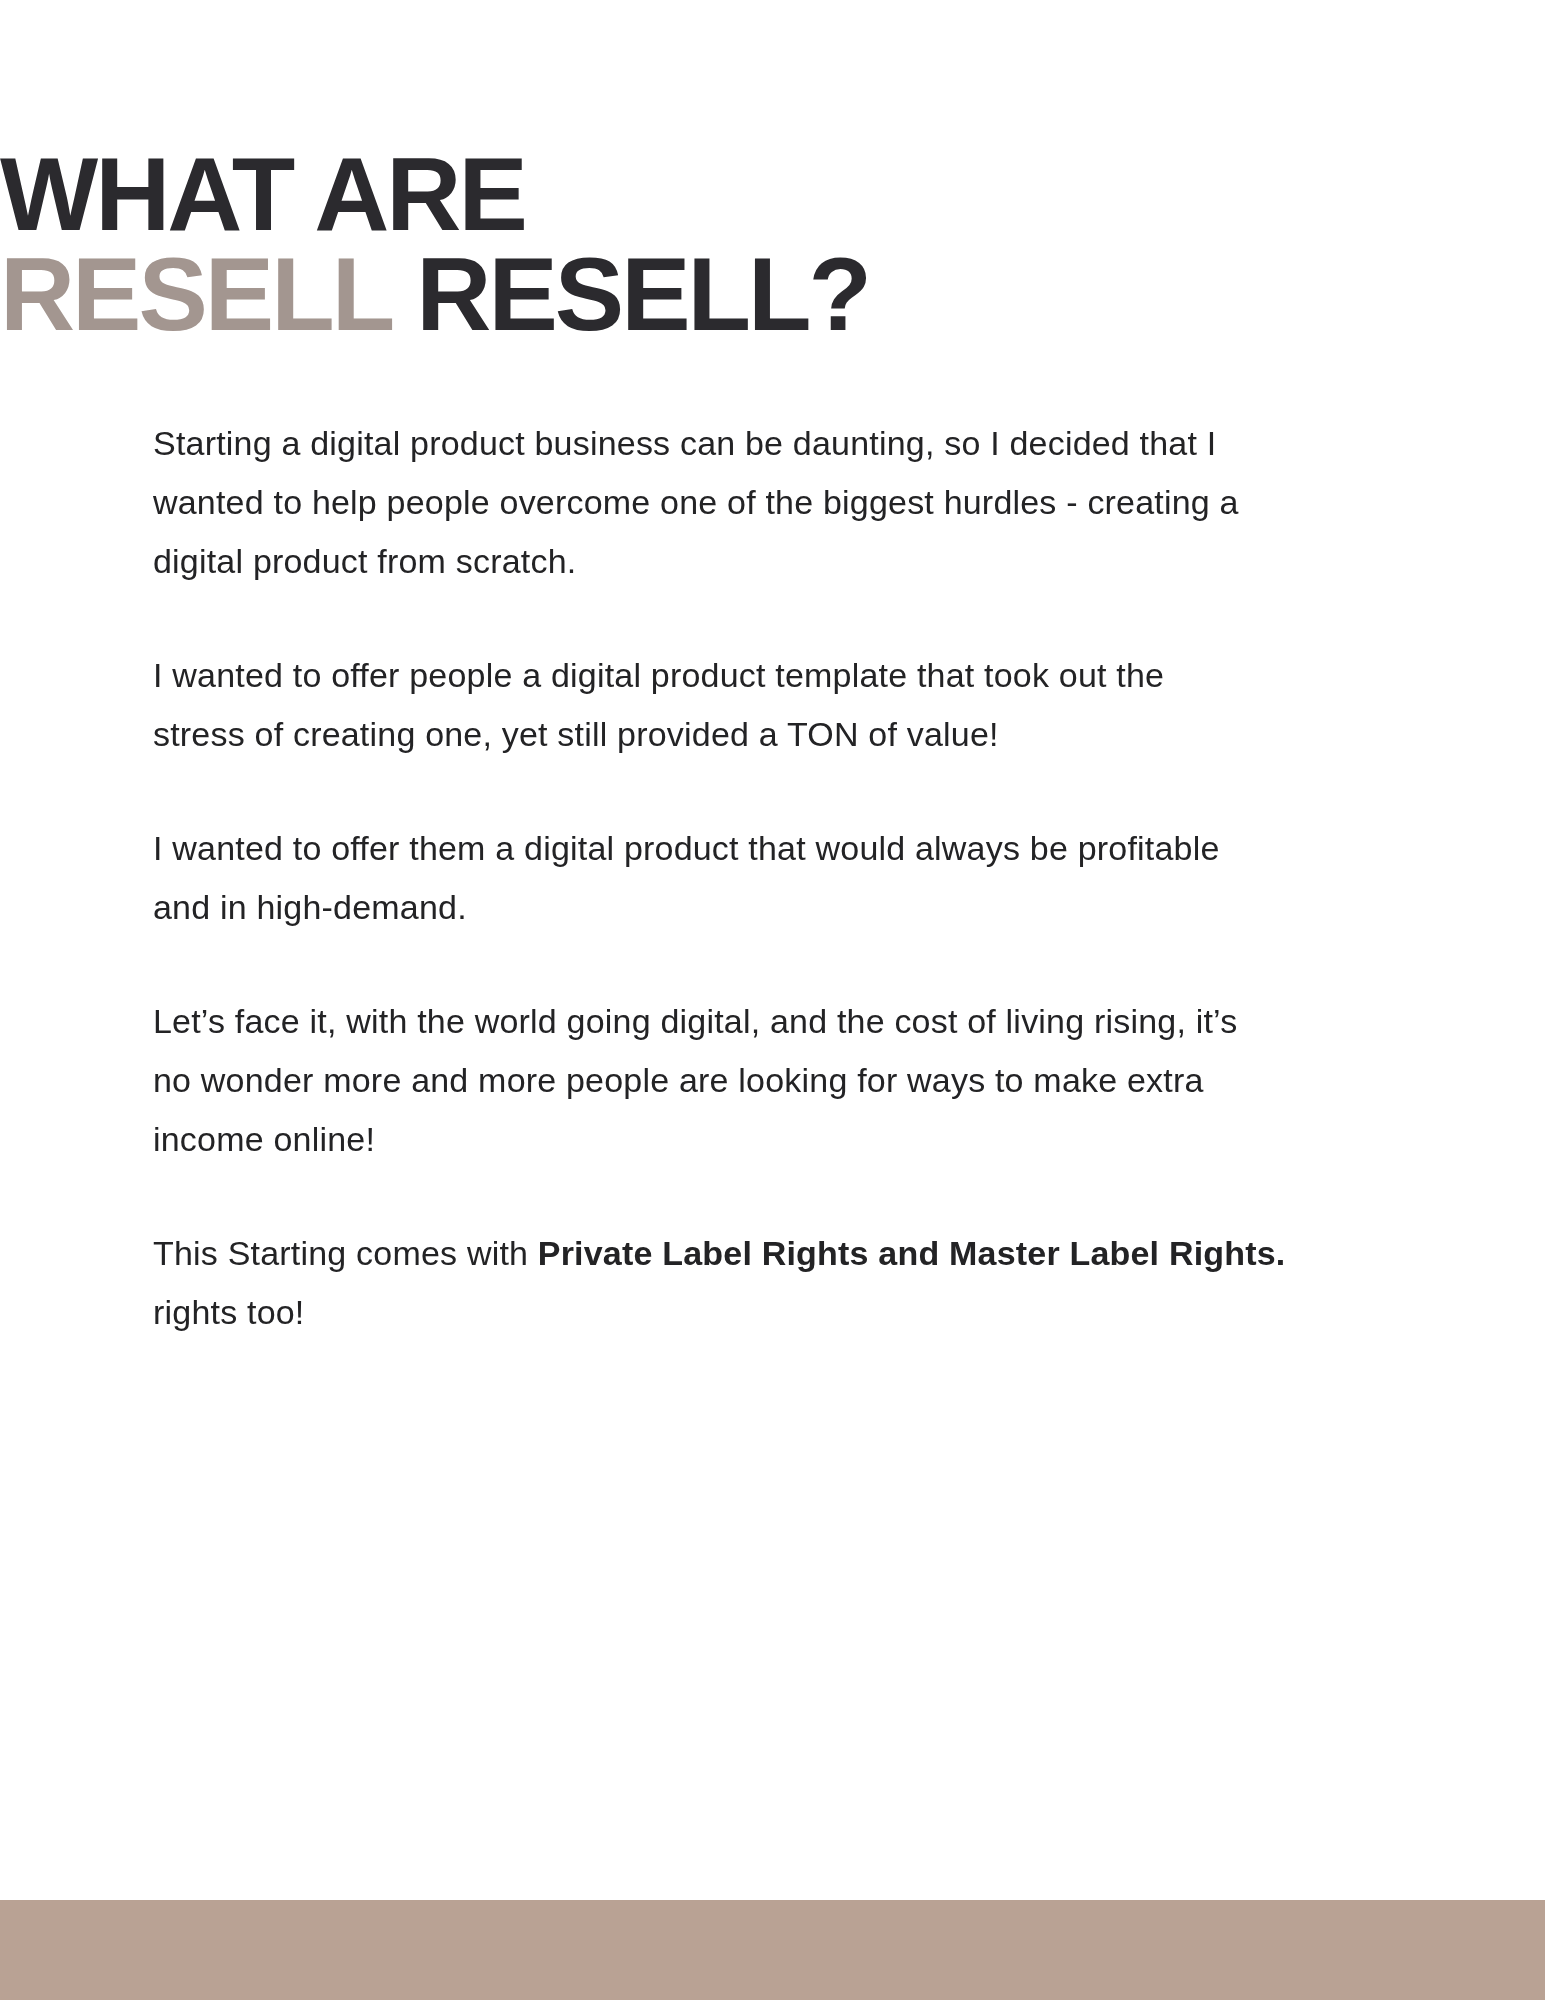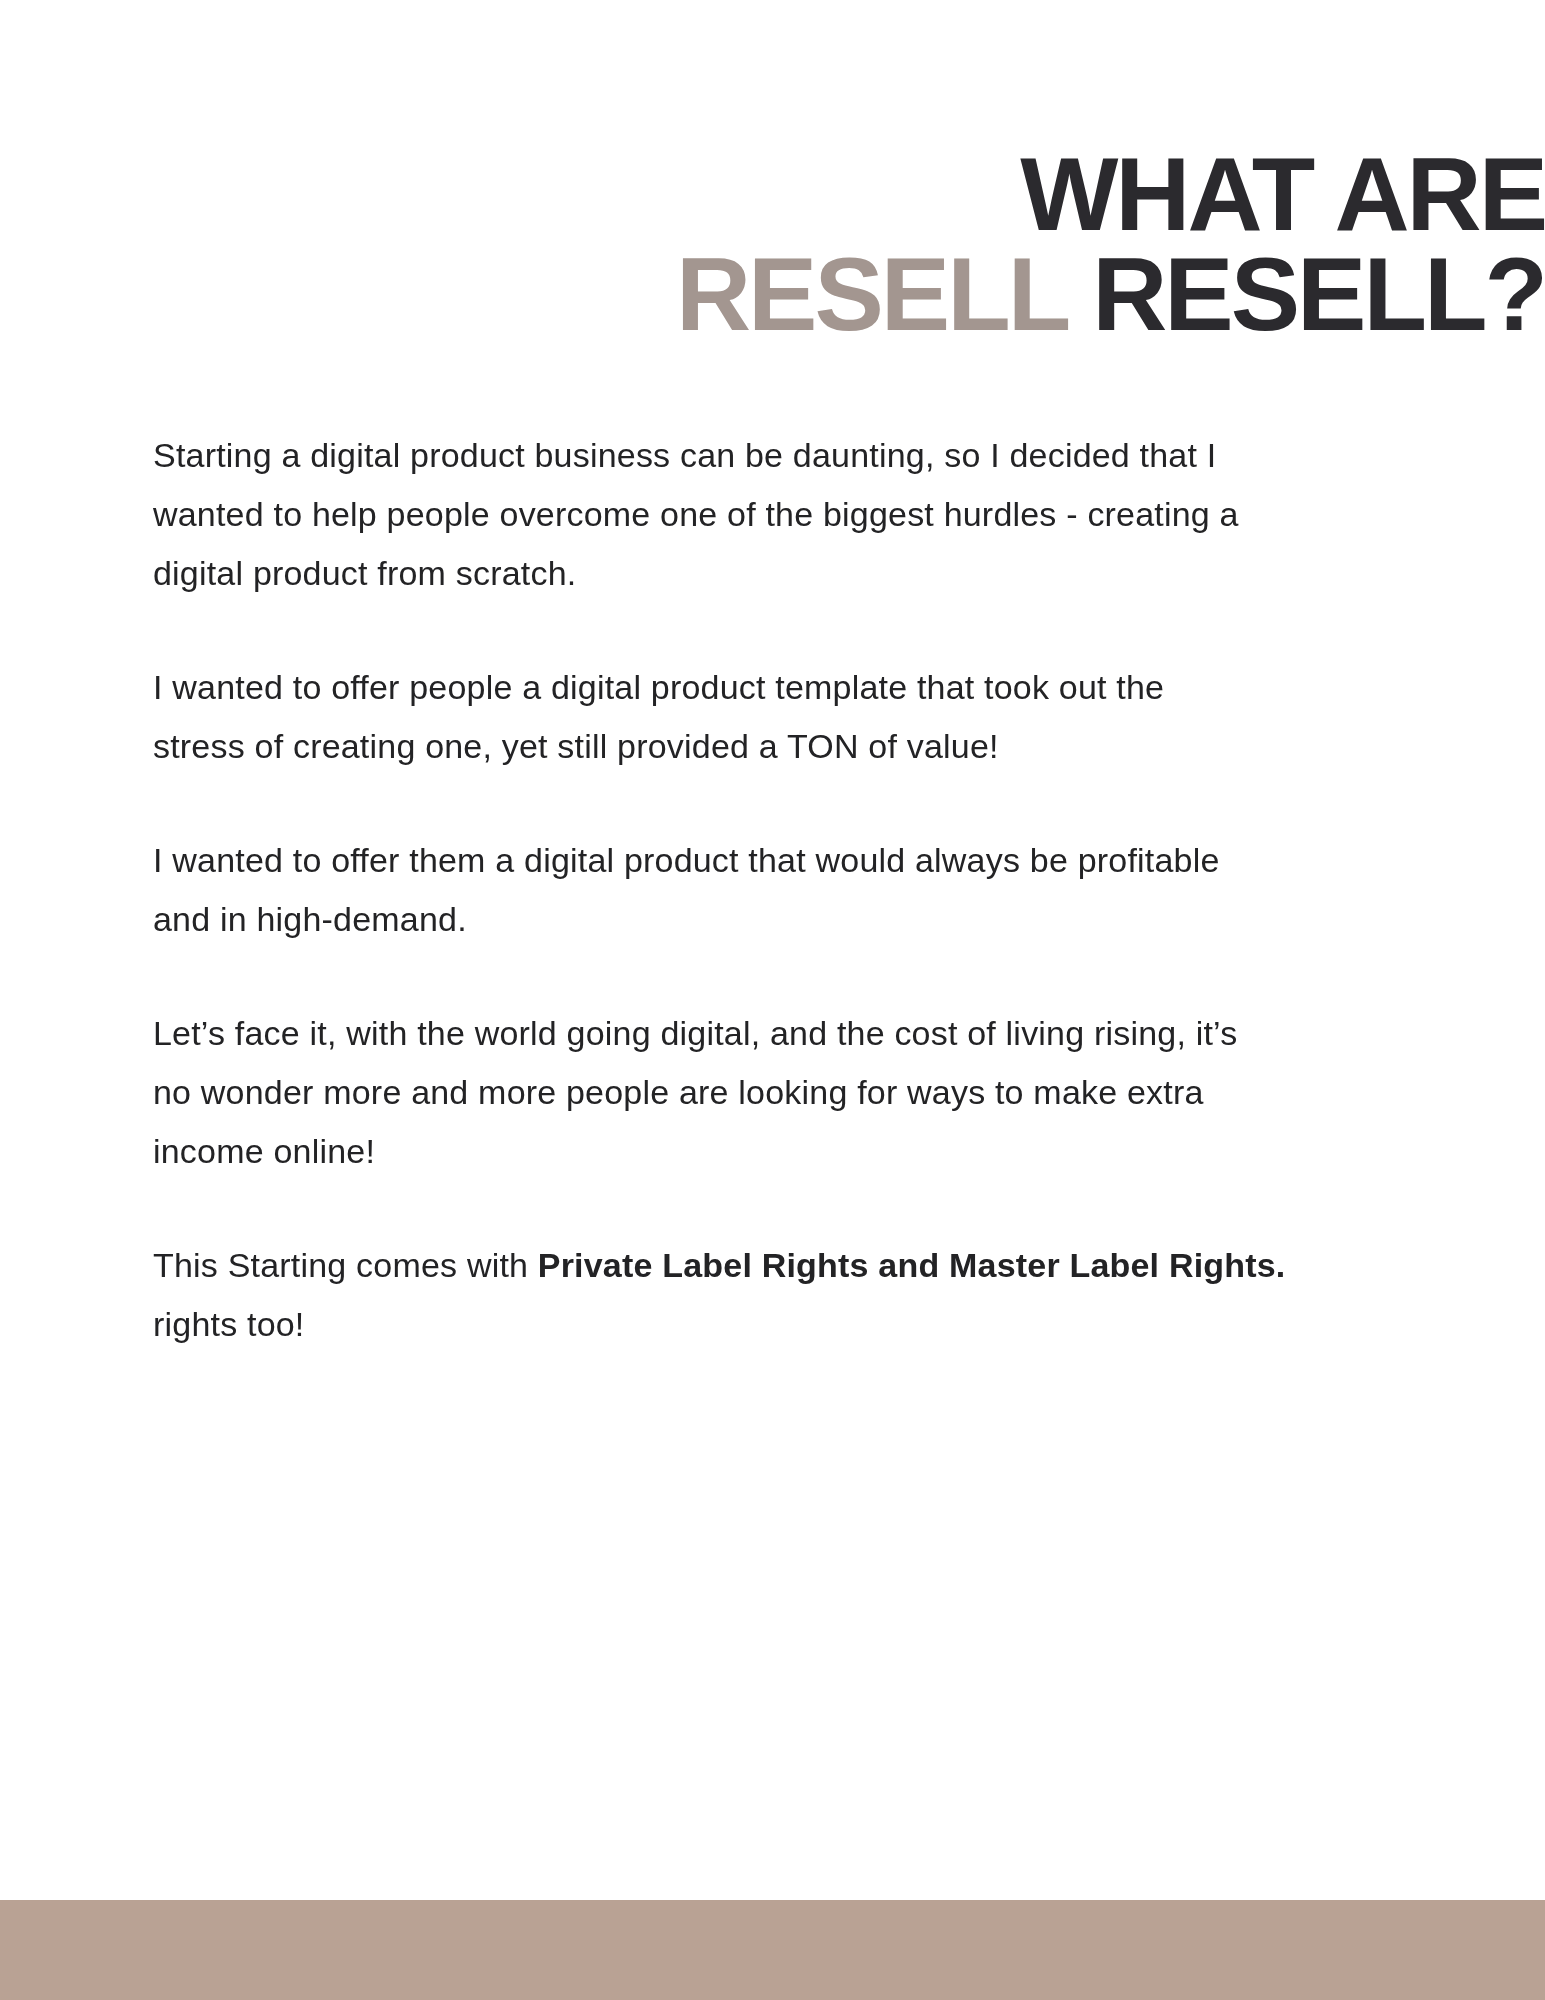--- a/index.html
+++ b/index.html
@@ -13,33 +13,33 @@
     height: 2000px;
     background: var(--bg, #ffffff);
     overflow: hidden;
     font-family: "Liberation Sans", sans-serif;
   }
   .title-block {
     position: absolute;
     top: 144px;
     left: 0;
     width: 100%;
-    text-align: right;
+    text-align: left;
     font-weight: bold;
     font-size: 104px;
     line-height: 100px;
     letter-spacing: -3px;
     color: var(--title-dark, #2b2a2e);
   }
   .title-line { white-space: nowrap; }
   .title-block .accent { color: var(--accent, #a39690); }
   .title-block .dark { color: var(--title-dark, #2b2a2e); }
   .body-block {
     position: absolute;
-    top: 426px;
+    top: 414px;
     left: 153px;
     right: 60px;
     font-size: 34px;
     line-height: 59px;
     color: var(--body-text, #232325);
     letter-spacing: 0.2px;
   }
   .paragraph { margin: 0 0 55px 0; }
   .line { white-space: nowrap; }
   .line .bold { font-weight: bold; }

